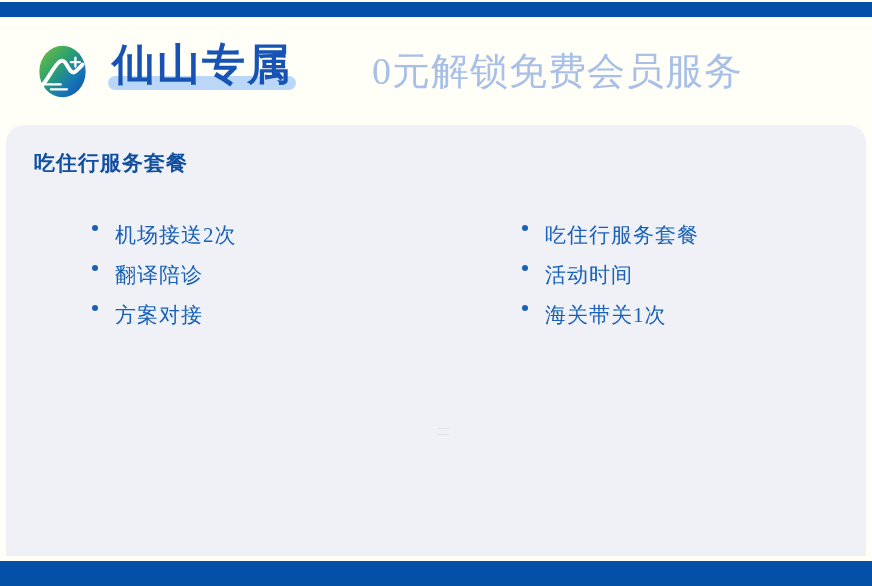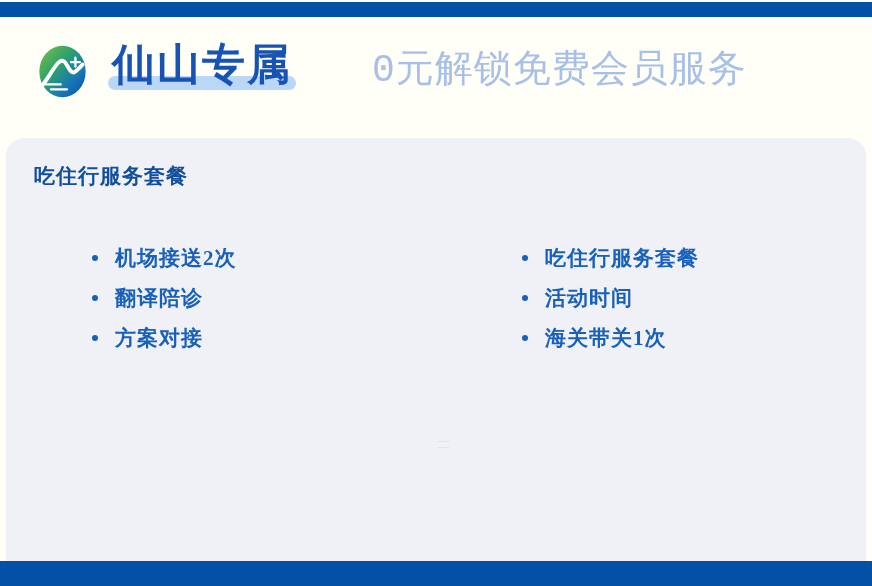--- a/index.html
+++ b/index.html
@@ -87,33 +87,33 @@
     font-size: 43px;
     font-weight: bold;
     color: #1753B5;
     letter-spacing: 2px;
     line-height: 1;
     white-space: nowrap;
   }
 
   .headline {
     margin-left: 76px;
-    font-family: Liberation Mono, monospace;
+    font-family: Liberation Serif, serif;
     font-size: 38px;
     color: #A8C0E8;
     letter-spacing: 1px;
     white-space: nowrap;
     line-height: 1;
   }
 
   
   .card {
     position: absolute;
     left: 6px;
-    top: 138px;
+    top: 125px;
     width: 860px;
     height: 431px;
     background: #EFF1F6;
     border-radius: 18px 18px 0 0;
   }
 
   .card-title {
     position: absolute;
     left: 28px;
     top: 24px;
@@ -140,23 +140,21 @@
   .col-left { padding-left: 86px; }
   .col-right { padding-left: 86px; }
 
   .benefit-list {
     list-style: none;
     margin: 0;
     padding: 0;
   }
   .benefit-item {
     display: flex;
-    align-items: center;
     height: 40px;
-    font-weight: bold;
   }
   .bullet {
     width: 6px;
     height: 6px;
     border-radius: 50%;
     background: #1860B8;
     flex: 0 0 auto;
     margin-right: 17px;
   }
   .benefit-text {

